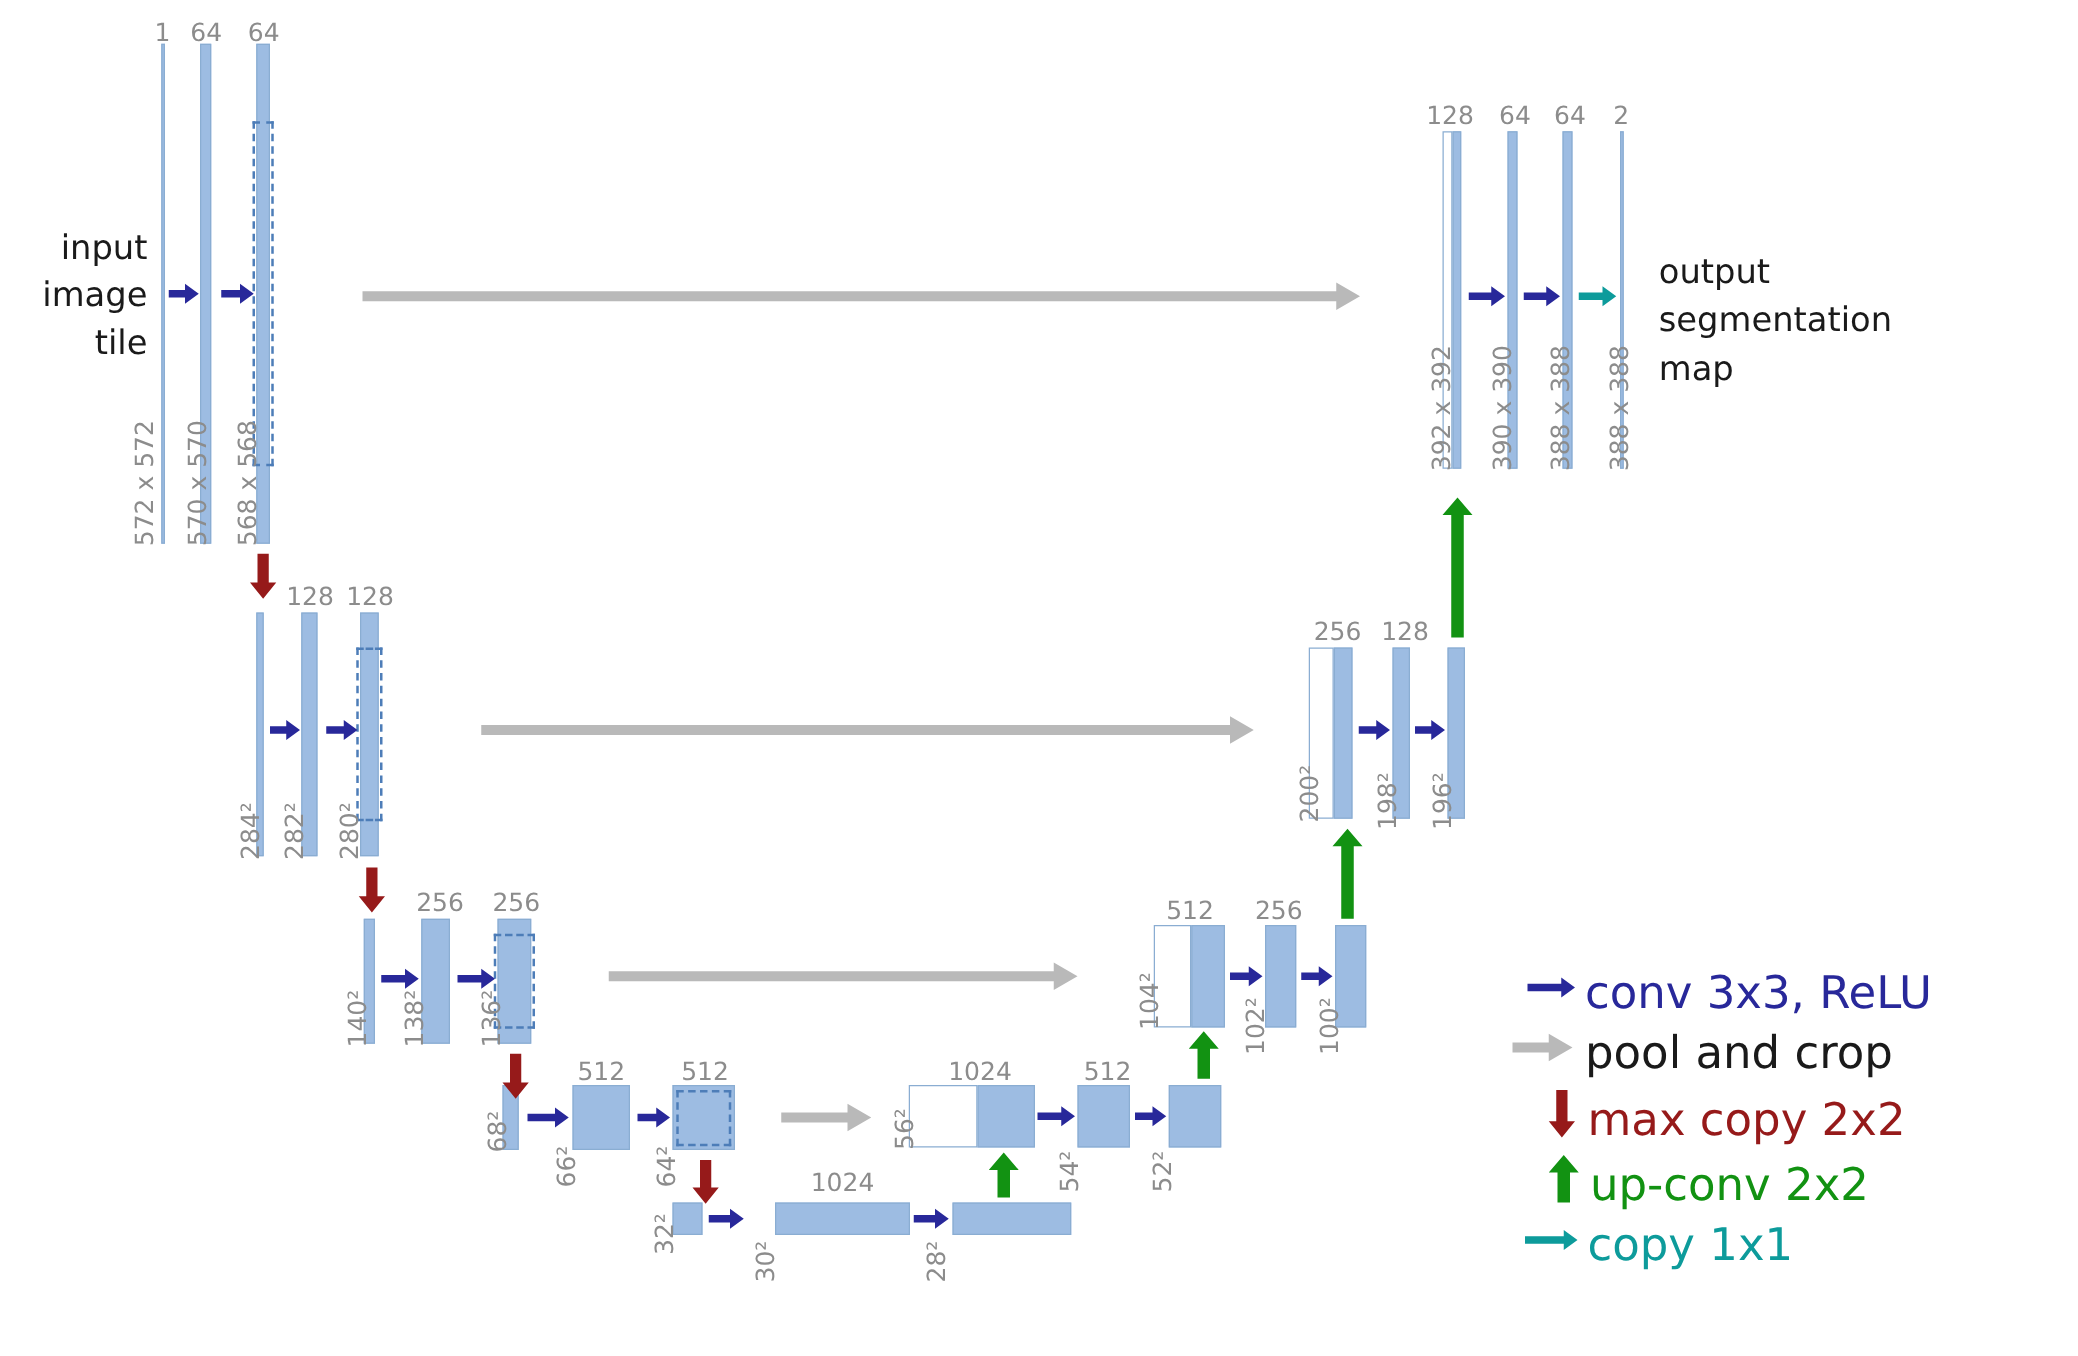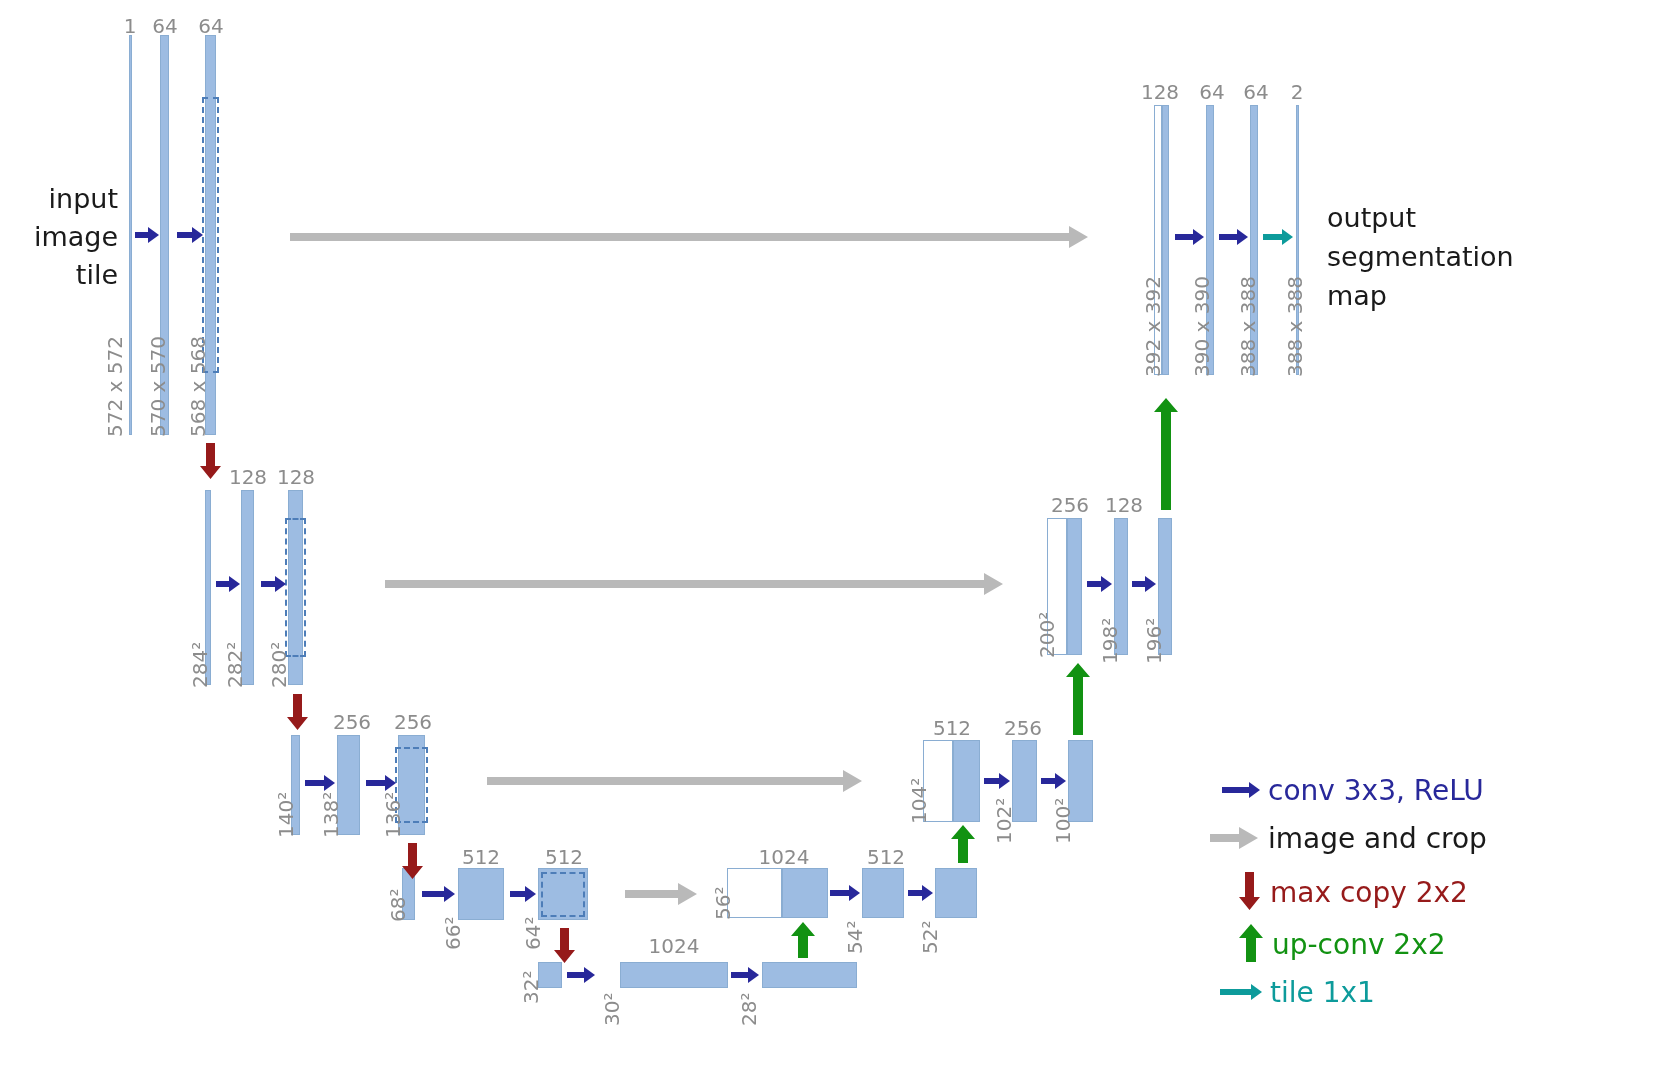--- a/index.html
+++ b/index.html
@@ -4,21 +4,21 @@
 <style>
   html,body{margin:0;padding:0;background:#ffffff;}
   body{font-family:"DejaVu Sans","Liberation Sans",sans-serif;}
   #diagram{position:relative;width:1662px;height:1085px;background:#fff;overflow:hidden;}
   .bar{position:absolute;box-sizing:border-box;}
   .chan{position:absolute;font-size:20px;white-space:nowrap;transform:translateX(-50%);}
   .dim{position:absolute;font-size:20px;white-space:nowrap;transform-origin:0 0;transform:rotate(-90deg);}
   .side-label{position:absolute;color:#1a1a1a;}
   .input-label{left:22px;top:180px;width:96px;text-align:right;font-size:27px;line-height:38px;}
   .output-label{left:1327px;top:198px;width:205px;text-align:left;font-size:27px;line-height:39px;}
-  .legend-label{position:absolute;font-size:28px;white-space:nowrap;}
+  .legend-label{position:absolute;font-size:36px;white-space:nowrap;}
   svg{display:block;}
 </style>
 </head>
 <body>
 
 <div id="diagram">
   <div class="side-label output-label">output segmentation map</div>
   <div class="side-label input-label">input image tile</div>
 <svg width="798" height="22" style="position: absolute; left: 290px; top: 226px; overflow: visible;">
       <polygon points="0,7 779,7 779,0 798,11 779,22 779,15 0,15" fill="#b9b9b9"></polygon>
@@ -197,26 +197,26 @@
     <div class="dim" style="left: 1190px; top: 377px; color: rgb(140, 140, 140);">390 x 390</div>
     <div class="dim" style="left: 1236px; top: 377px; color: rgb(140, 140, 140);">388 x 388</div>
     <div class="dim" style="left: 1283px; top: 377px; color: rgb(140, 140, 140);">388 x 388</div>
     <svg width="38" height="16" style="position: absolute; left: 1222px; top: 782px; overflow: visible;">
       <polygon points="0,5 27,5 27,0 38,8 27,16 27,11 0,11" fill="#28289a"></polygon>
     </svg>
     <div class="legend-label" style="left: 1268px; top: 774px; color: rgb(40, 40, 154);">conv 3x3, ReLU</div>
     <svg width="48" height="22" style="position: absolute; left: 1210px; top: 827px; overflow: visible;">
       <polygon points="0,7 29,7 29,0 48,11 29,22 29,15 0,15" fill="#b9b9b9"></polygon>
     </svg>
-    <div class="legend-label" style="left: 1268px; top: 822px; color: rgb(26, 26, 26);">image and crop</div>
+    <div class="legend-label" style="left: 1268px; top: 822px; color: rgb(26, 26, 26);">pool and crop</div>
     <svg width="21" height="38" style="position: absolute; left: 1238.5px; top: 872px; overflow: visible;">
       <polygon points="6,0 6,25 0,25 10.5,38 21,25 15,25 15,0" fill="#961a1a"></polygon>
     </svg>
     <div class="legend-label" style="left: 1270px; top: 876px; color: rgb(150, 26, 26);">max copy 2x2</div>
     <svg width="24" height="38" style="position: absolute; left: 1239px; top: 924px; overflow: visible;">
       <polygon points="7,38 7,14 0,14 12,0 24,14 17,14 17,38" fill="#129212"></polygon>
     </svg>
     <div class="legend-label" style="left: 1272px; top: 928px; color: rgb(18, 146, 18);">up-conv 2x2</div>
     <svg width="42" height="16" style="position: absolute; left: 1220px; top: 984px; overflow: visible;">
       <polygon points="0,5 31,5 31,0 42,8 31,16 31,11 0,11" fill="#0d9b9b"></polygon>
     </svg>
-    <div class="legend-label" style="left: 1270px; top: 976px; color: rgb(13, 155, 155);">tile 1x1</div>
+    <div class="legend-label" style="left: 1270px; top: 976px; color: rgb(13, 155, 155);">copy 1x1</div>
   </div>
 
 </body></html>

